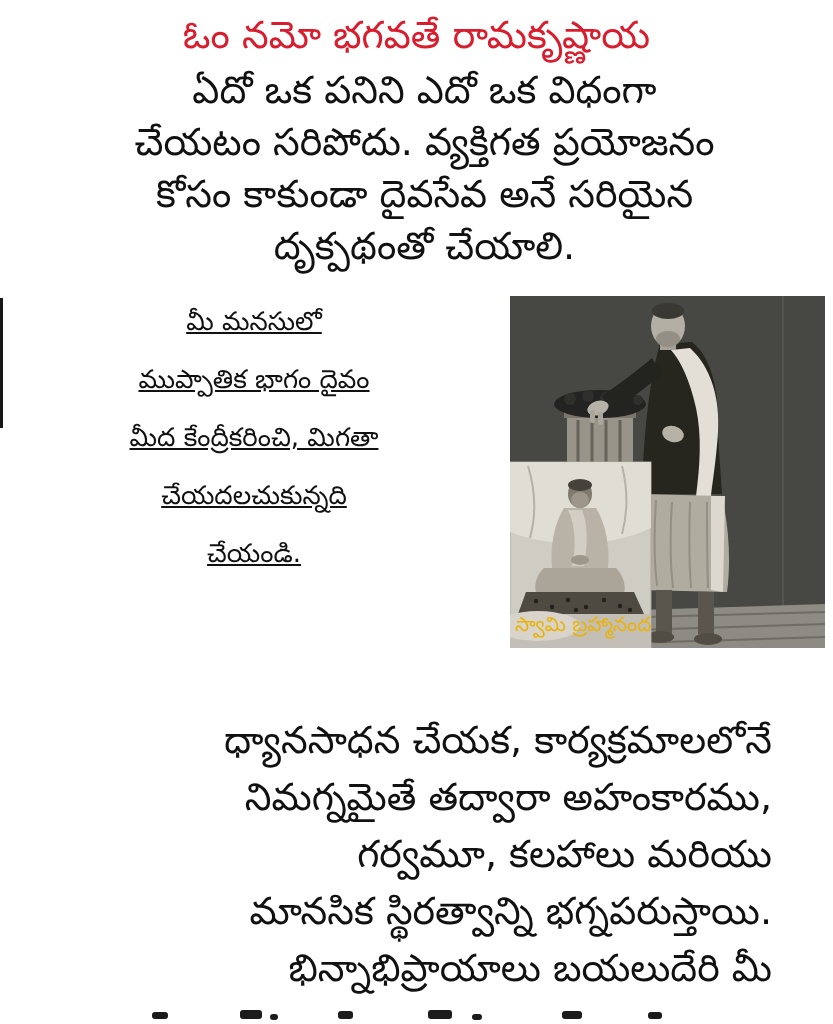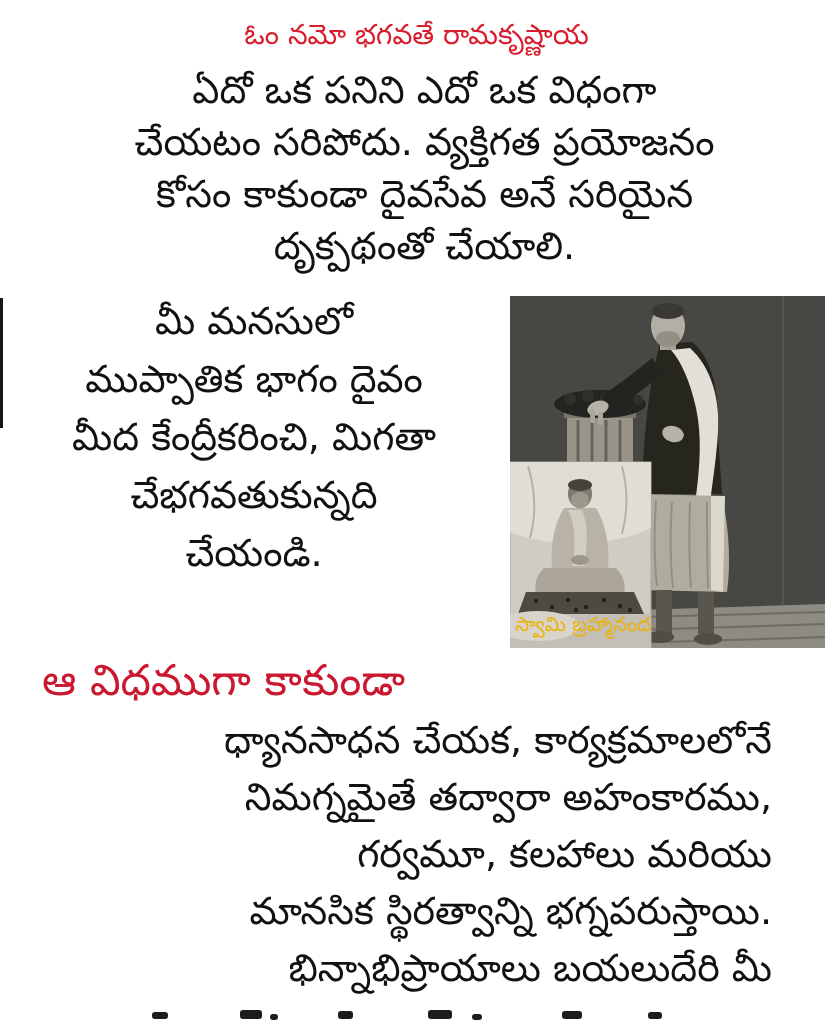--- a/index.html
+++ b/index.html
@@ -5,30 +5,30 @@
   html,body { margin:0; padding:0; background:#e9e9e9; }
   .page {
     position:relative; width:833px; height:1024px; background:#ffffff;
     overflow:hidden; margin:0 auto;
     font-family:"DejaVu Sans", sans-serif; color:#111111;
   }
   .t-line { white-space:nowrap; }
 
   .title-line {
     position:absolute; top:4px; left:0; width:833px; height:62px;
-    text-align:center; font-size:28px; line-height:62px; color:#d81e2e;
+    text-align:center; font-size:38px; line-height:62px; color:#d81e2e;
     white-space:nowrap;
   }
   .intro-block {
     position:absolute; top:64px; left:8px; width:833px; text-align:center;
     font-size:38px; line-height:52px;
   }
   .left-block {
     position:absolute; top:292px; left:0; width:508px; text-align:center;
-    font-size:38px; line-height:58px;
+    font-size:26px; line-height:58px;text-decoration:underline;
   }
   .photo-frame {
     position:absolute; left:510px; top:296px; width:315px; height:352px;
     background:#474744;
   }
   .photo-frame svg { display:block; }
   .photo-caption {
     position:absolute; left:5px; top:315px; width:150px;
     font-size:20px; line-height:26px; color:#eab308; white-space:nowrap;
   }
@@ -59,21 +59,21 @@
     <div class="t-line">ఏదో ఒక పనిని ఎదో ఒక విధంగా</div>
     <div class="t-line">చేయటం సరిపోదు. వ్యక్తిగత ప్రయోజనం</div>
     <div class="t-line">కోసం కాకుండా దైవసేవ అనే సరియైన</div>
     <div class="t-line">దృక్పథంతో చేయాలి.</div>
   </div>
 
   <div class="left-block">
     <div class="t-line">మీ మనసులో</div>
     <div class="t-line">ముప్పాతిక భాగం దైవం</div>
     <div class="t-line">మీద కేంద్రీకరించి, మిగతా</div>
-    <div class="t-line">చేభగవతుకున్నది</div>
+    <div class="t-line">చేయదలచుకున్నది</div>
     <div class="t-line">చేయండి.</div>
   </div>
 
   <div class="photo-frame">
     <svg width="315" height="352" viewBox="0 0 315 352">
 
       <rect x="0" y="0" width="315" height="352" fill="#474744"></rect>
       <line x1="273" y1="0" x2="273" y2="315" stroke="#55554f" stroke-width="2"></line>
 
       <g>
@@ -143,21 +143,20 @@
           <circle cx="110" cy="310" r="2.2" fill="#23211d"></circle>
         <circle cx="66" cy="314" r="2.2" fill="#23211d"></circle>
           <circle cx="120" cy="314" r="2.2" fill="#23211d"></circle>
         <path d="M0,318 L141,318 L141,352 L0,352 Z" fill="#c3bfb6"></path>
         <ellipse cx="28" cy="330" rx="42" ry="15" fill="#d8d4cb"></ellipse>
       </g>
     </svg>
     <div class="photo-caption">స్వామి బ్రహ్మానంద</div>
   </div>
 
-  <div class="subhead">ఆ విధముగా కాకుండా</div>
 
   <div class="closing-block">
     <div class="t-line">ధ్యానసాధన చేయక, కార్యక్రమాలలోనే</div>
     <div class="t-line">నిమగ్నమైతే తద్వారా అహంకారము,</div>
     <div class="t-line">గర్వమూ, కలహాలు మరియు</div>
     <div class="t-line">మానసిక స్థిరత్వాన్ని భగ్నపరుస్తాయి.</div>
     <div class="t-line">భిన్నాభిప్రాయాలు బయలుదేరి మీ</div>
   </div>
 
   <div class="remnants">

